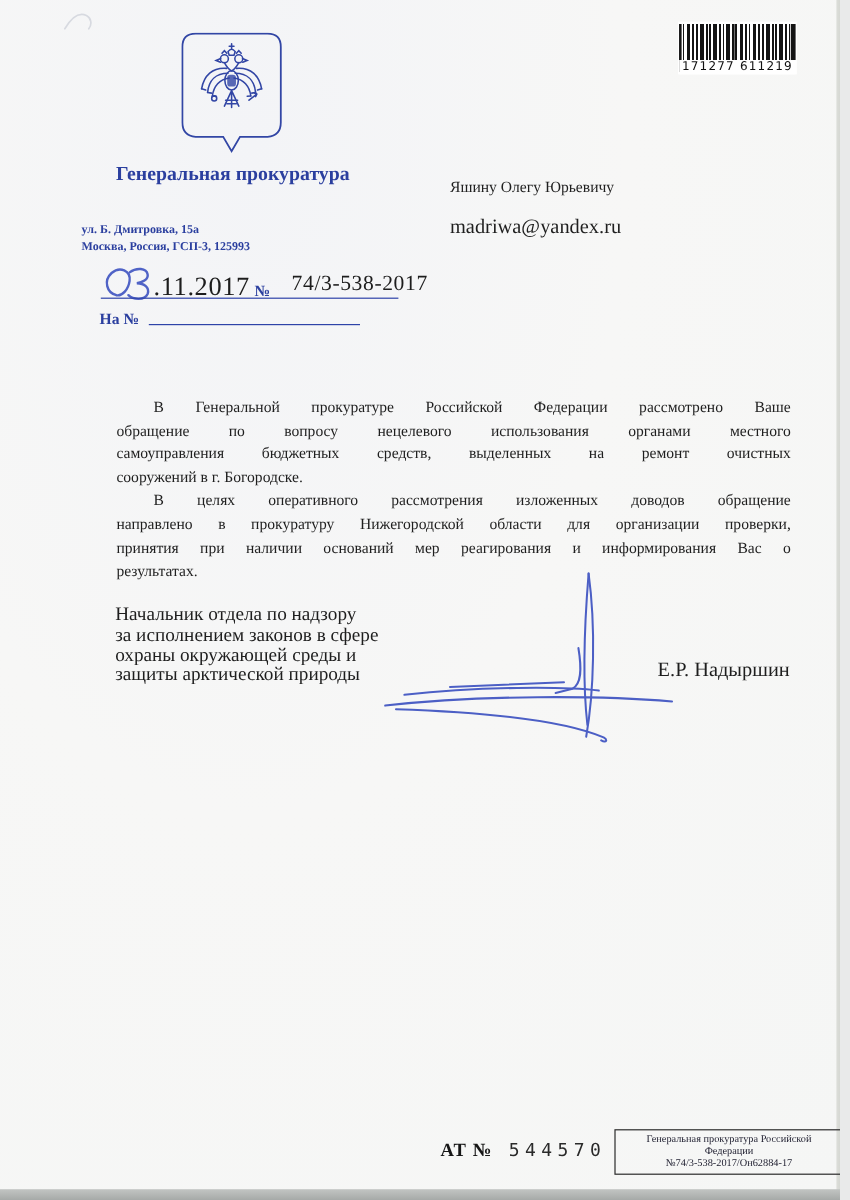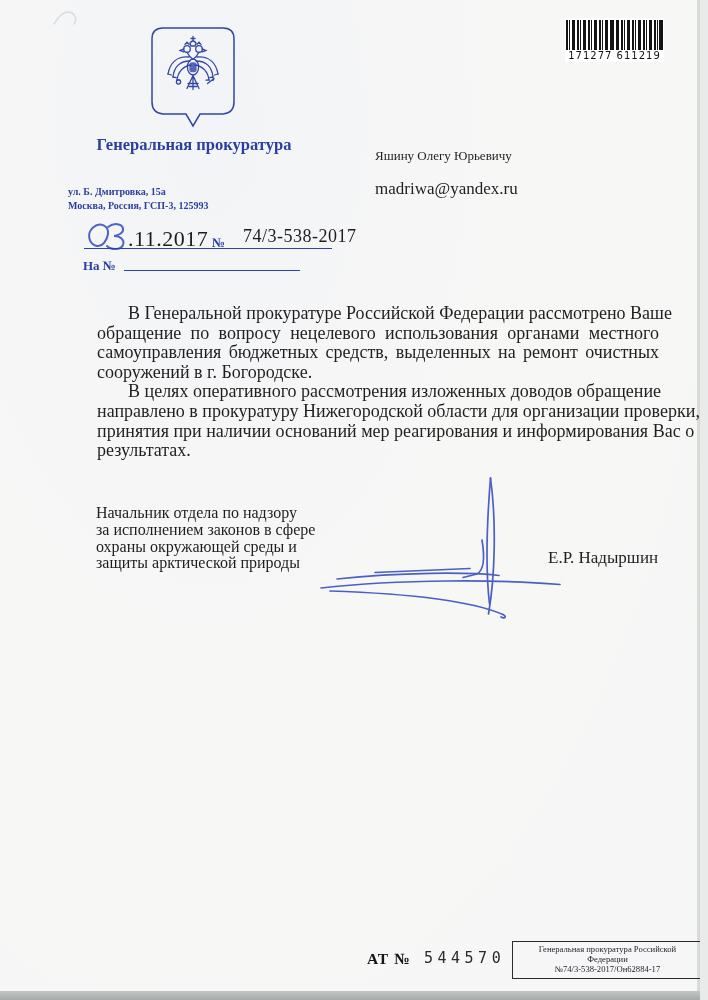--- a/index.html
+++ b/index.html
@@ -27,21 +27,21 @@
   #recipient-name{left:375px;top:148px;font-size:13px;color:#1f1f1f;}
   #recipient-email{left:375px;top:179px;font-size:17px;color:#1f1f1f;}
   
   #date-rest{left:128px;top:226px;font-size:22px;color:#1d1d1d;letter-spacing:.5px;}
   #no-sign{left:212px;top:235px;font-size:13px;font-weight:bold;}
   #out-number{left:243px;top:226px;font-size:18px;color:#1d1d1d;letter-spacing:.5px;}
   #date-underline{left:84px;top:248px;width:248px;border-bottom:1.6px solid #2e43a8;}
   #na-no{left:83px;top:258px;font-size:13px;font-weight:bold;}
   #na-no-underline{left:124px;top:270px;width:176px;border-bottom:1.6px solid #2e43a8;}
   
-  #body-text{left:97px;top:304px;width:562px;font-size:18px;line-height:19.6px;color:#1f1f1f;}
+  #body-text{left:97px;top:329px;width:562px;font-size:13px;line-height:19.6px;color:#1f1f1f;}
   .body-line{text-align:justify;text-align-last:justify;white-space:nowrap;}
   .para .body-line:last-child{text-align-last:left;}
   .para .body-line:first-child{text-indent:31px;}
   
   #sign-position{left:96px;top:505px;width:250px;font-size:16px;line-height:16.8px;color:#1e1e1e;}
   #signer-name{left:548px;top:548px;font-size:17px;color:#1e1e1e;}
   
   #form-label{left:367px;top:950px;font-size:15.5px;font-weight:bold;color:#161616;letter-spacing:1px;}
   #form-number{left:424px;top:949px;font-family:"DejaVu Sans Mono",monospace;font-size:15px;
       letter-spacing:4.5px;color:#2a2a2a;}

